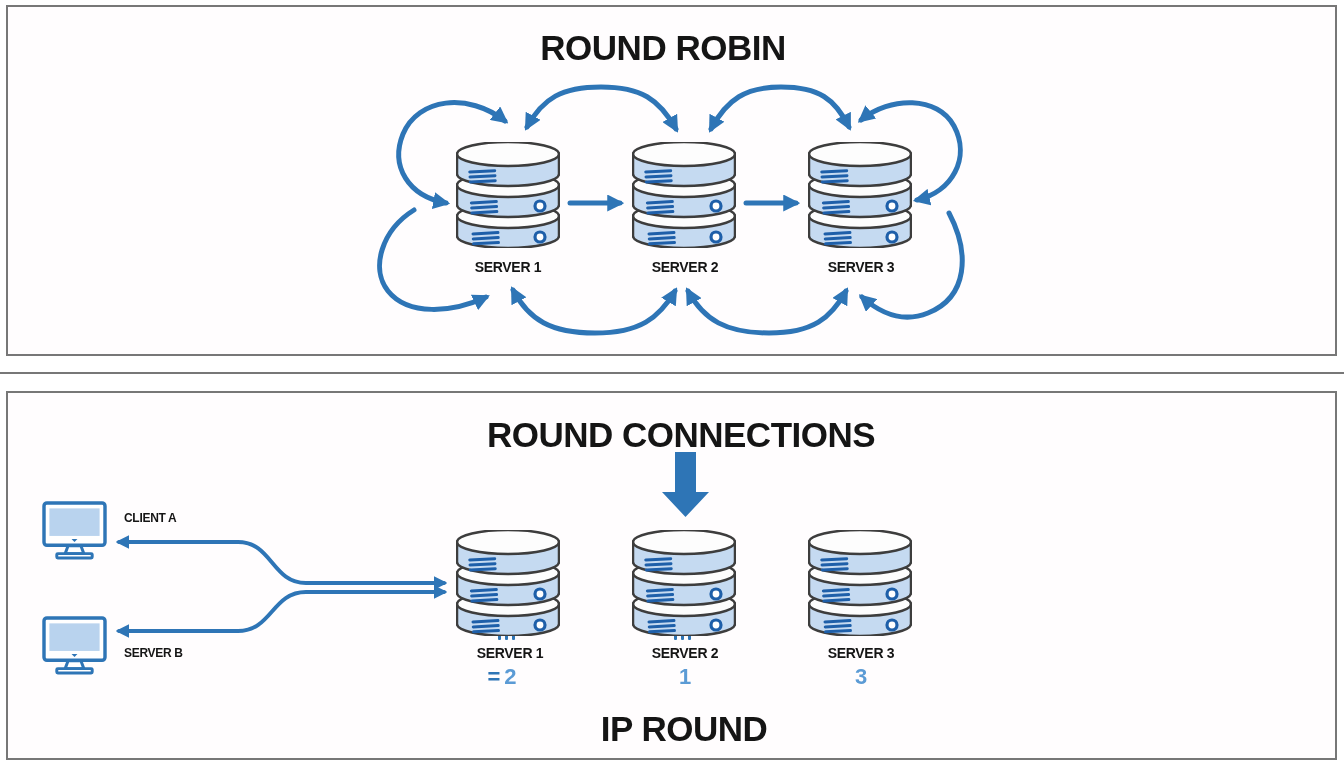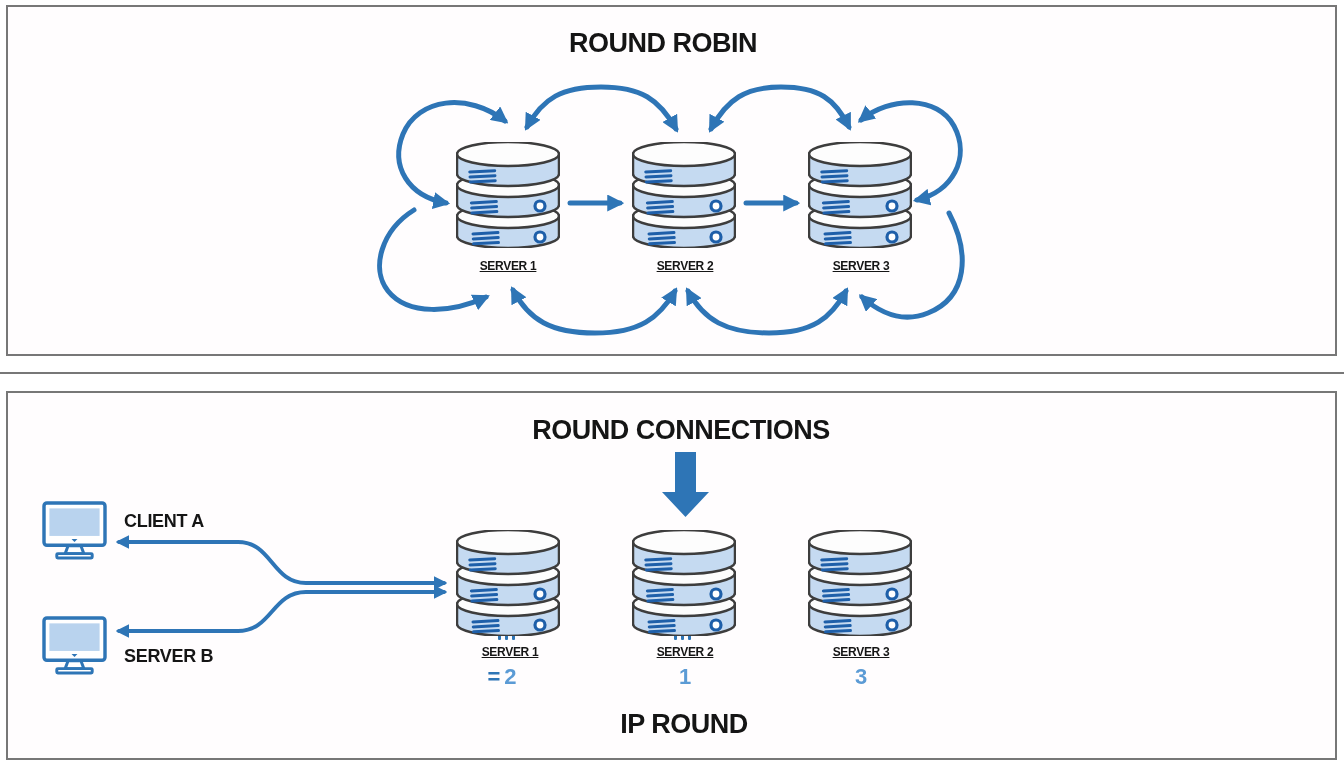--- a/index.html
+++ b/index.html
@@ -3,23 +3,23 @@
 <meta charset="utf-8">
 <style>
   html,body{margin:0;padding:0;background:#ffffff;}
   body{font-family:"Liberation Sans",sans-serif;-webkit-font-smoothing:antialiased;}
   .stage{position:relative;width:1344px;height:768px;overflow:hidden;background:#fff;}
   .panel{position:absolute;border:2px solid #777;background:#fffdfe;box-sizing:border-box;}
   #panel-rr{left:6px;top:5px;width:1331px;height:351px;}
   #panel-lc{left:6px;top:391px;width:1331px;height:369px;}
   .separator{position:absolute;left:0;top:372px;width:1344px;height:2px;background:#777;}
   .label{position:absolute;color:#151515;font-weight:bold;white-space:nowrap;}
-  .big-title{font-size:27px;letter-spacing:-0.5px;transform:translateX(-50%);}
-  .server-label{font-size:12px;letter-spacing:-0.3px;transform:translateX(-50%);text-decoration:underline;}
-  .client-label{font-size:18px;letter-spacing:-0.3px;}
+  .big-title{font-size:35px;letter-spacing:-0.5px;transform:translateX(-50%);}
+  .server-label{font-size:14px;letter-spacing:-0.3px;transform:translateX(-50%);}
+  .client-label{font-size:12px;letter-spacing:-0.3px;}
   .count-row{position:absolute;transform:translateX(-50%);font-size:22px;font-weight:bold;
              color:#5b9bd5;display:flex;align-items:center;gap:4px;white-space:nowrap;}
   .count-prefix{color:#2e75b6;font-weight:800;}
   svg.canvas{position:absolute;left:0;top:0;pointer-events:none;}
 </style>
 </head>
 <body>
 
 <div class="stage">
 

